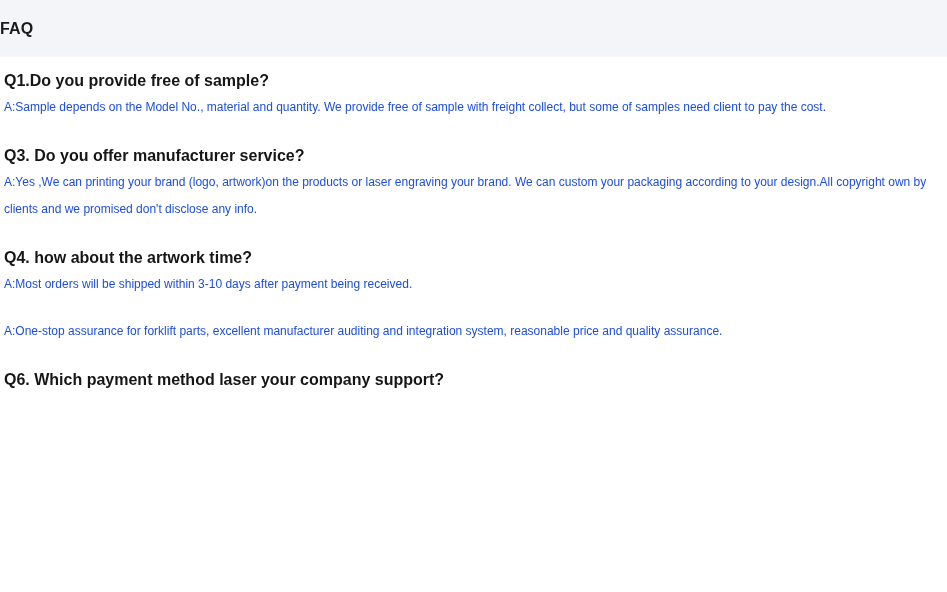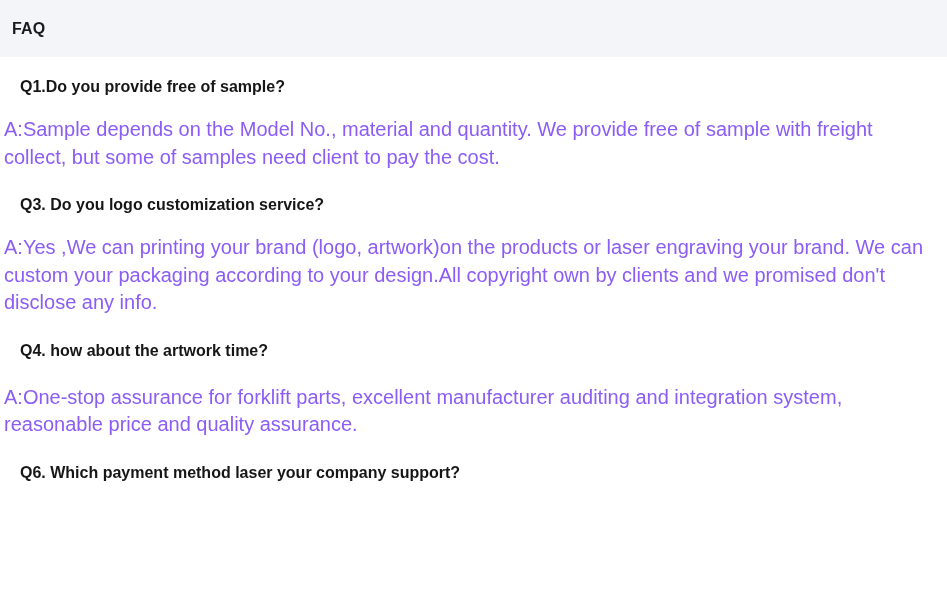--- a/index.html
+++ b/index.html
@@ -16,21 +16,21 @@
   }
 
   
   .faq-header {
     width: 100%;
     height: 57px;
     background: #f4f5f9;
     box-sizing: border-box;
     display: flex;
     align-items: center;
-    padding-left: 12px;
+    padding-left: 0;
   }
   .faq-header-title {
     font-size: 16px;
     font-weight: bold;
     color: #1a1a1a;
     letter-spacing: 0.1px;
   }
 
   
   .faq-body {
@@ -44,29 +44,29 @@
   }
   .faq-item:first-child {
     margin-top: 10px;
   }
 
   .faq-question {
     font-size: 16px;
     font-weight: bold;
     line-height: 27px;
     color: #161616;
-    margin: 16px;
+    margin: 0;
     white-space: pre-wrap;
   }
 
   .faq-answer {
-    font-size: 20px;
+    font-size: 12px;
     font-weight: normal;
     line-height: 27.5px;
-    color: #8b5cf6;
+    color: #1d4ed8;
     margin: 0;
     max-width: 935px;
     white-space: pre-wrap;
   }
 </style>
 </head>
 <body>
 
 <div class="faq-header">
   <span class="faq-header-title">FAQ</span>
@@ -74,26 +74,27 @@
 
 <div class="faq-body">
 
   <div class="faq-item">
     <p class="faq-question">Q1.Do you provide free of sample?</p>
     <p class="faq-answer">A:Sample depends on the Model No., material and quantity. We provide free of sample with freight collect, but some of samples need client to pay the cost.</p>
   </div>
 
 
   <div class="faq-item">
-    <p class="faq-question">Q3. Do you logo customization service?</p>
+    <p class="faq-question">Q3. Do you offer manufacturer service?</p>
     <p class="faq-answer">A:Yes ,We can printing your brand (logo, artwork)on the products or laser engraving your brand. We can custom your packaging according to your design.All copyright own by clients and we promised don't disclose any info.</p>
   </div>
 
   <div class="faq-item">
     <p class="faq-question">Q4. how about the artwork time?</p>
+    <p class="faq-answer">A:Most orders will be shipped within 3-10 days after payment being received.</p>
   </div>
 
   <div class="faq-item">
     <p class="faq-answer">A:One-stop assurance for forklift parts, excellent manufacturer auditing and integration system, reasonable price and quality assurance.</p>
   </div>
 
   <div class="faq-item">
     <p class="faq-question">Q6. Which payment method laser your company support?</p>
   </div>
 

